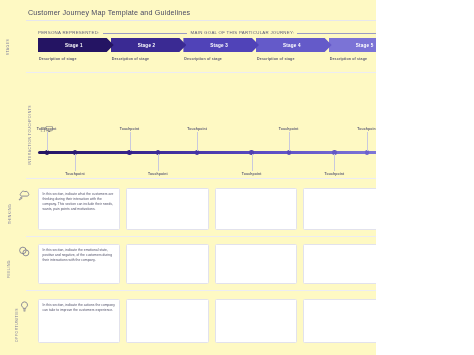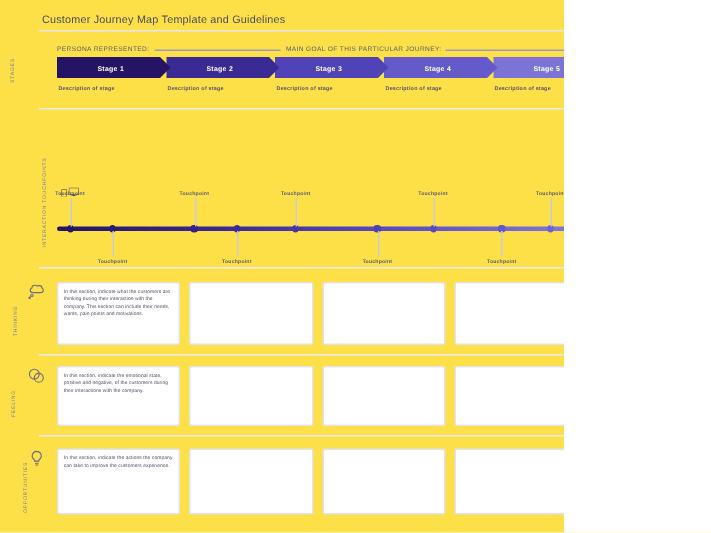--- a/index.html
+++ b/index.html
@@ -12,21 +12,21 @@
     height: 355px;
     overflow: hidden;
     font-family: "Liberation Sans", sans-serif;
     color: #3a3a52;
     position: relative;
   }
   #page {
     width: 376px;
     height: 355px;
     position: relative;
-    background: #fde047;
+    background: #fef9c3;
     overflow: hidden;
     text-decoration: underline;
   }
 
   
   .doc-title {
     position: absolute;
     left: 28px;
     top: 8px;
     font-size: 7.2px;

